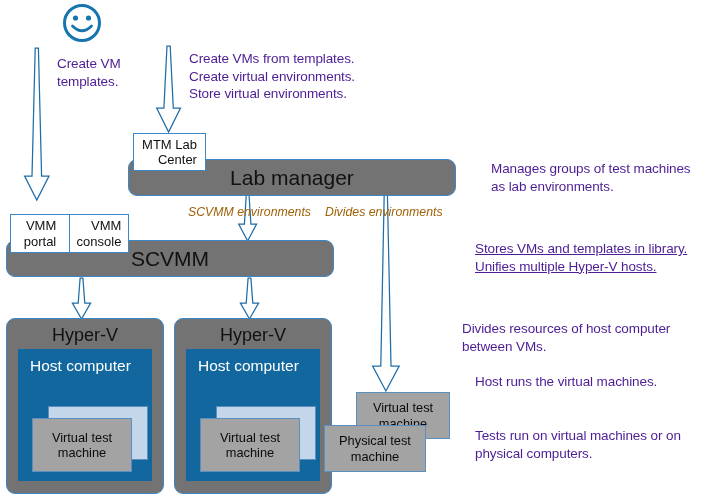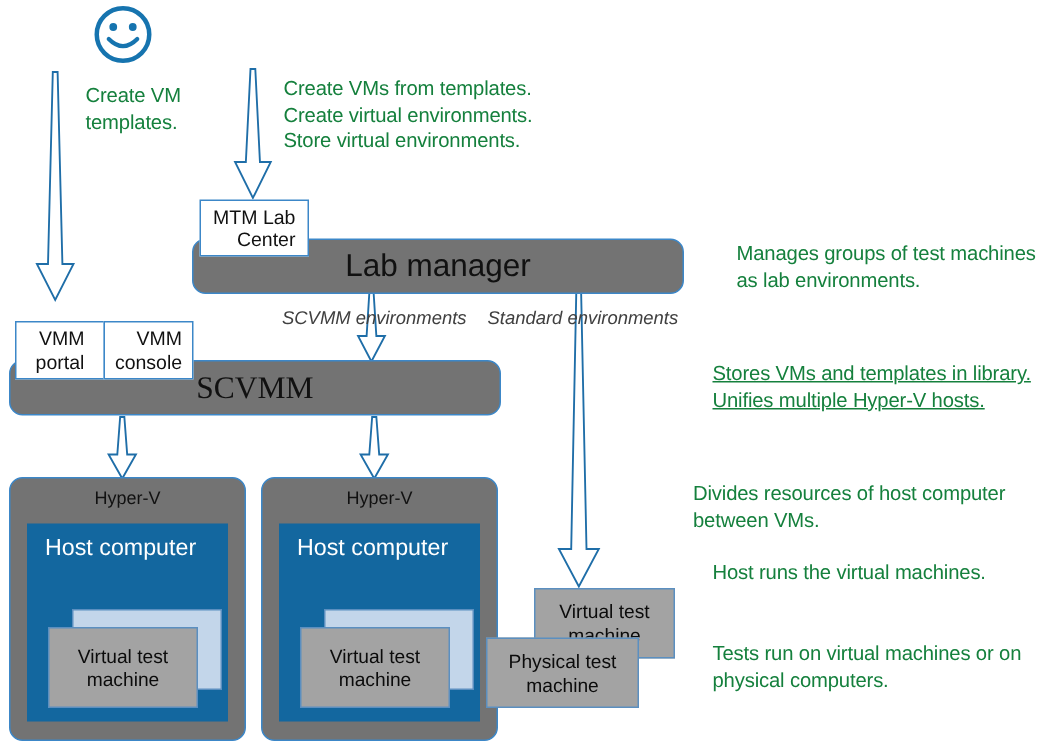--- a/index.html
+++ b/index.html
@@ -17,21 +17,21 @@
     height: 500px;
     background: #ffffff;
     overflow: hidden;
   }
   .abs { position: absolute; }
 
   
   .note {
     font-size: 13.5px;
     line-height: 17.5px;
-    color: #15803d;
+    color: #4c1d95;
     white-space: pre-line;
     letter-spacing: -0.1px;
   }
 
   
   .box-plain {
     box-sizing: border-box;
     border: 1.3px solid #3C87C8;
     background: #ffffff;
     display: flex;
@@ -52,21 +52,21 @@
     align-items: center;
     justify-content: center;
     text-align: center;
     color: #111;
   }
   .title-lg {
     font-size: 21px;
     letter-spacing: 0px;
   }
   .title-md {
-    font-size: 12px;
+    font-size: 18px;
   }
 
   .box-solid {
     box-sizing: border-box;
     background: #13679F;
     color: #ffffff;
     display: flex;
     align-items: flex-start;
     justify-content: flex-start;
     font-size: 15.5px;
@@ -87,21 +87,21 @@
   }
   .box-light-back {
     box-sizing: border-box;
     background: #C3D6EA;
     border: 1.2px solid #5B8FC0;
   }
 
   .italic-label {
     font-style: italic;
     font-size: 12.3px;
-    color: #404040;
+    color: #a16207;
     white-space: nowrap;
     text-align: right;
   }
 
   svg.deco { position: absolute; overflow: visible; }
 </style>
 </head>
 <body>
 
 <div id="canvas">
@@ -148,23 +148,23 @@
     <span>Lab manager</span>
   </div>
 
   <div class="abs box-plain" style="left:133px; top:133px; width:73px; height:38px;">
     <span>MTM Lab
 Center</span>
   </div>
 
   <div class="abs italic-label" style="left:188px; top:205px;">SCVMM environments</div>
 
-  <div class="abs italic-label" style="left:325px; top:205px;">Standard environments</div>
-
-  <div class="abs box-round title-lg" style="left:6px; top:240px; width:328px; height:37px;font-family:Liberation Serif, serif;">
+  <div class="abs italic-label" style="left:325px; top:205px;">Divides environments</div>
+
+  <div class="abs box-round title-lg" style="left:6px; top:240px; width:328px; height:37px;">
     <span>SCVMM</span>
   </div>
 
   <div class="abs box-plain" style="left:10px; top:214px; width:60px; height:39px;">
     <span>VMM
 portal</span>
   </div>
   <div class="abs box-plain" style="left:69px; top:214px; width:60px; height:39px;">
     <span>VMM
 console</span>

